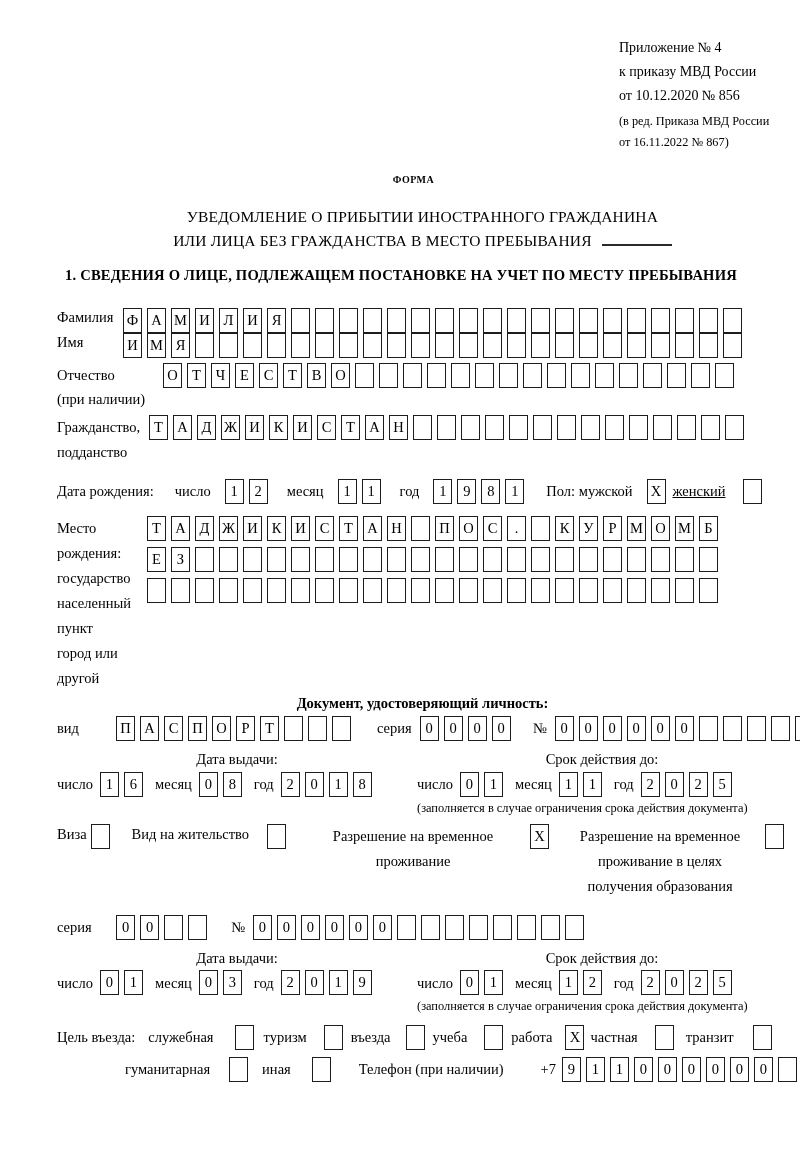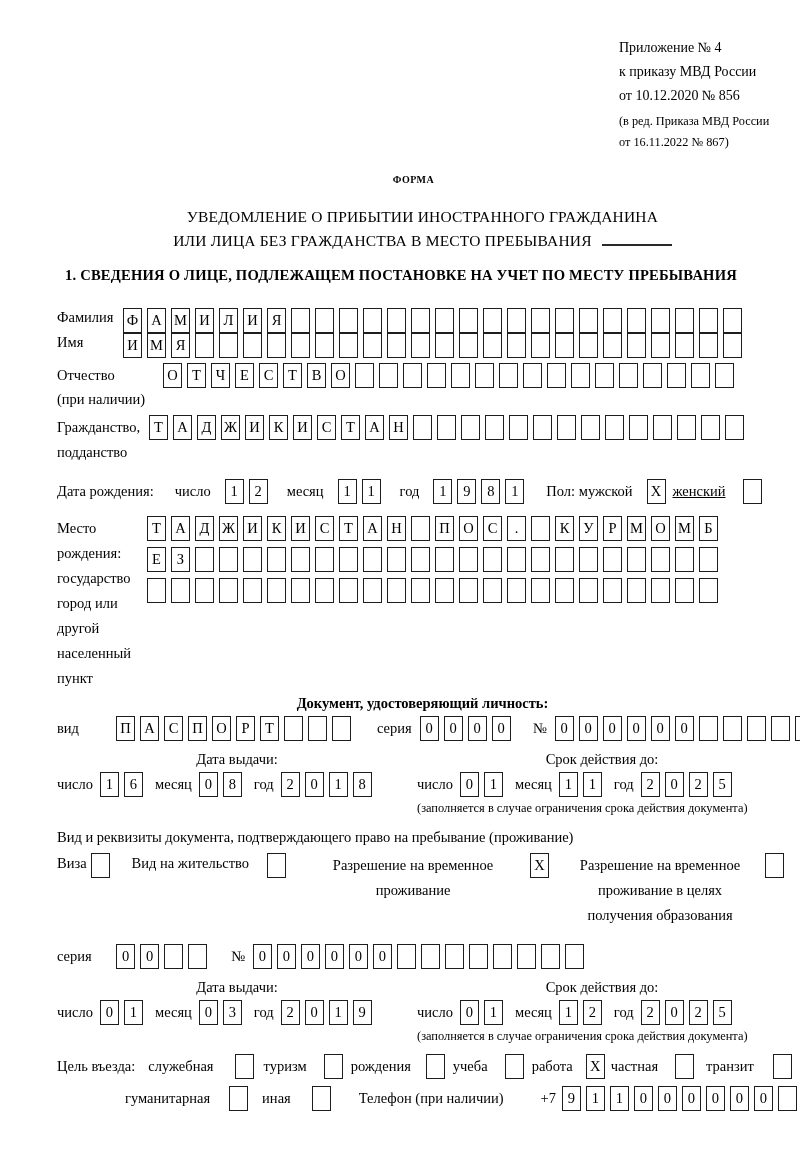--- a/index.html
+++ b/index.html
@@ -215,22 +215,22 @@
     <span class="lbl" style="margin-left:3px;">Пол: мужской</span>
     <span class="cell">X</span>
     <span class="lbl" style="margin-right:10px;text-decoration:underline;">женский</span>
     <span class="cell"></span>
   </div>
 
   <div class="row" style="margin-top:12px;">
     <div class="lbl lines" style="width:90px; line-height:1.2;">
         <div>Место рождения:</div>
         <div>государство</div>
+        <div>населенный пункт</div>
         <div>город или другой</div>
-        <div>населенный пункт</div>
       </div>
     <div class="vgap">
       <div class="boxes">
           <span class="cell">Т</span>
           <span class="cell">А</span>
           <span class="cell">Д</span>
           <span class="cell">Ж</span>
           <span class="cell">И</span>
           <span class="cell">К</span>
           <span class="cell">И</span>
@@ -388,21 +388,20 @@
             <span class="cell">0</span>
             <span class="cell">2</span>
             <span class="cell">5</span>
           </span>
       </div>
       <div class="note" style="margin-top:3px;">(заполняется в случае ограничения срока действия документа)</div>
     </div>
   </div>
 
   <div style="margin-top:8px; line-height:1.9;">
-    <div>Вид и реквизиты документа, подтверждающего право на пребывание (проживание)</div>
   </div>
 
   <div class="row" style="margin-top:2px;">
     <span class="chk-lbl">Виза</span>
     <span class="cell" style="margin-left:4px;"></span>
     <span class="chk-lbl" style="margin-left:22px;">Вид на жительство</span>
     <span class="cell" style="margin-left:18px;"></span>
     <span class="center-lines lines" style="margin-left:22px; width:210px;">
         <div>Разрешение на временное</div>
         <div>проживание</div>
@@ -490,21 +489,21 @@
       <div class="note" style="margin-top:3px;">(заполняется в случае ограничения срока действия документа)</div>
     </div>
   </div>
 
   <div class="row dateline" style="margin-top:10px;">
     <span class="lbl">Цель въезда:</span>
     <span class="lbl" style="margin-left:6px;">служебная</span>
     <span class="cell" style="margin-left:14px;"></span>
     <span class="lbl" style="margin-left:10px;">туризм</span>
     <span class="cell" style="margin-left:10px;"></span>
-    <span class="lbl" style="margin-left:8px;">рождения</span>
+    <span class="lbl" style="margin-left:8px;">въезда</span>
     <span class="cell" style="margin-left:8px;"></span>
     <span class="lbl" style="margin-left:8px;">учеба</span>
     <span class="cell" style="margin-left:10px;"></span>
     <span class="lbl" style="margin-left:8px;">работа</span>
     <span class="cell" style="margin-left:6px;">X</span>
     <span class="lbl" style="margin-left:6px;">частная</span>
     <span class="cell" style="margin-left:10px;"></span>
     <span class="lbl" style="margin-left:12px;">транзит</span>
     <span class="cell" style="margin-left:12px;"></span>
   </div>

